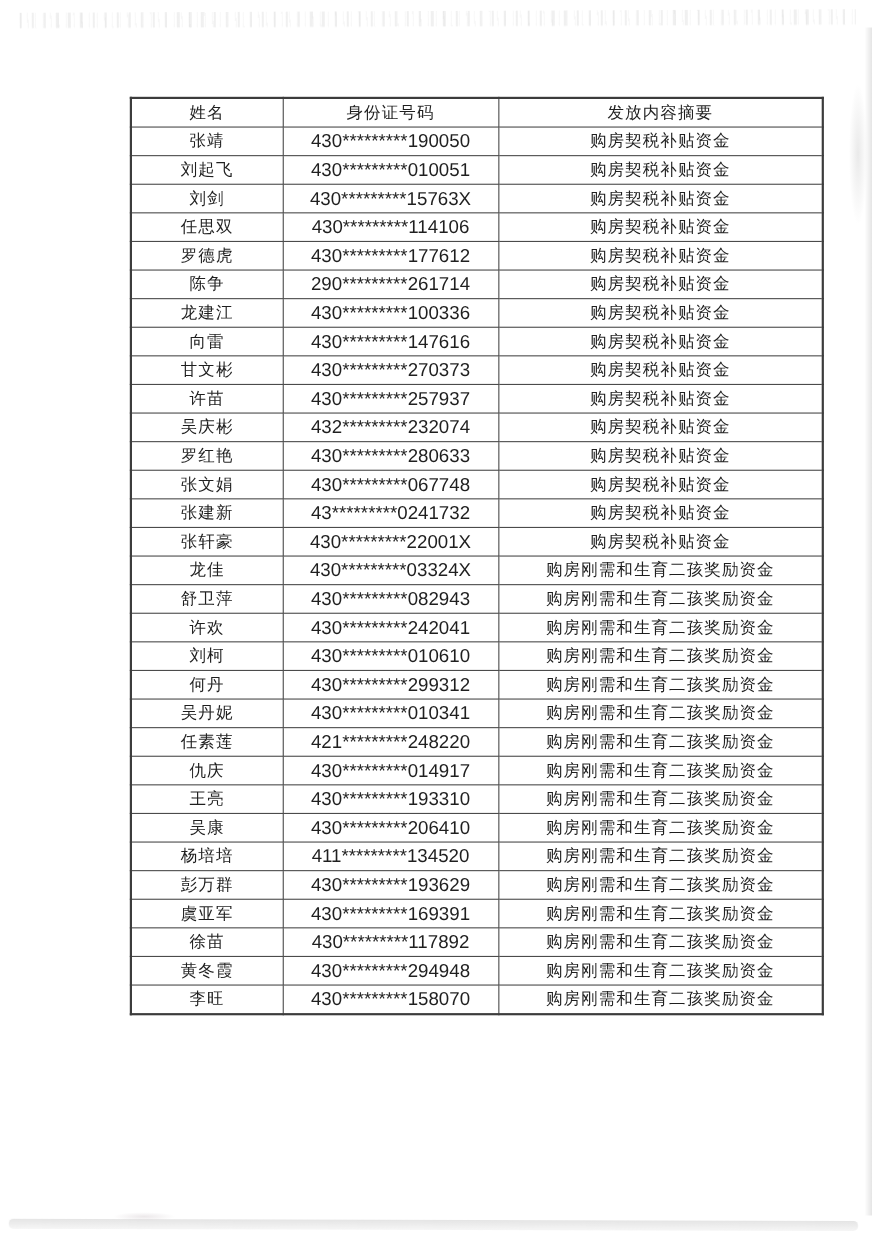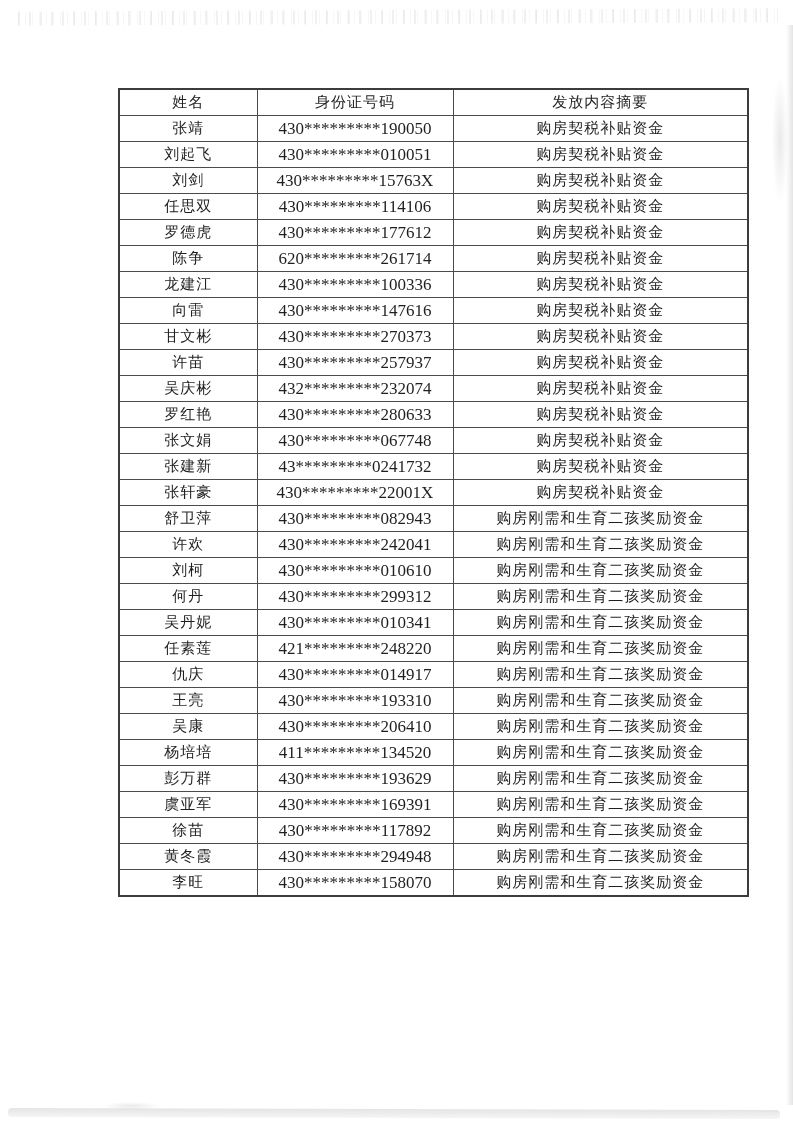--- a/index.html
+++ b/index.html
@@ -79,21 +79,21 @@
     font-weight: normal;
     font-size: 15px;
     letter-spacing: 1px;
   }
   td.cell-name {
     font-size: 15px;
     letter-spacing: 1px;
   }
   td.cell-id {
     font-size: 17px;
-    font-family: Liberation Serif, serif;
+    font-family: Liberation Sans, sans-serif;
   }
   td.cell-summary {
     font-size: 15px;
     letter-spacing: 1px;
   }
 </style>
 </head>
 <body>
 
 <div class="artifact speckle-top"></div>
@@ -142,21 +142,21 @@
   </tr>
 
   <tr>
     <td class="cell-name">罗德虎</td>
     <td class="cell-id">430*********177612</td>
     <td class="cell-summary">购房契税补贴资金</td>
   </tr>
 
   <tr>
     <td class="cell-name">陈争</td>
-    <td class="cell-id">620*********261714</td>
+    <td class="cell-id">290*********261714</td>
     <td class="cell-summary">购房契税补贴资金</td>
   </tr>
 
   <tr>
     <td class="cell-name">龙建江</td>
     <td class="cell-id">430*********100336</td>
     <td class="cell-summary">购房契税补贴资金</td>
   </tr>
 
   <tr>
@@ -202,20 +202,25 @@
     <td class="cell-id">43*********0241732</td>
     <td class="cell-summary">购房契税补贴资金</td>
   </tr>
 
   <tr>
     <td class="cell-name">张轩豪</td>
     <td class="cell-id">430*********22001X</td>
     <td class="cell-summary">购房契税补贴资金</td>
   </tr>
 
+  <tr>
+    <td class="cell-name">龙佳</td>
+    <td class="cell-id">430*********03324X</td>
+    <td class="cell-summary">购房刚需和生育二孩奖励资金</td>
+  </tr>
 
   <tr>
     <td class="cell-name">舒卫萍</td>
     <td class="cell-id">430*********082943</td>
     <td class="cell-summary">购房刚需和生育二孩奖励资金</td>
   </tr>
 
   <tr>
     <td class="cell-name">许欢</td>
     <td class="cell-id">430*********242041</td>

